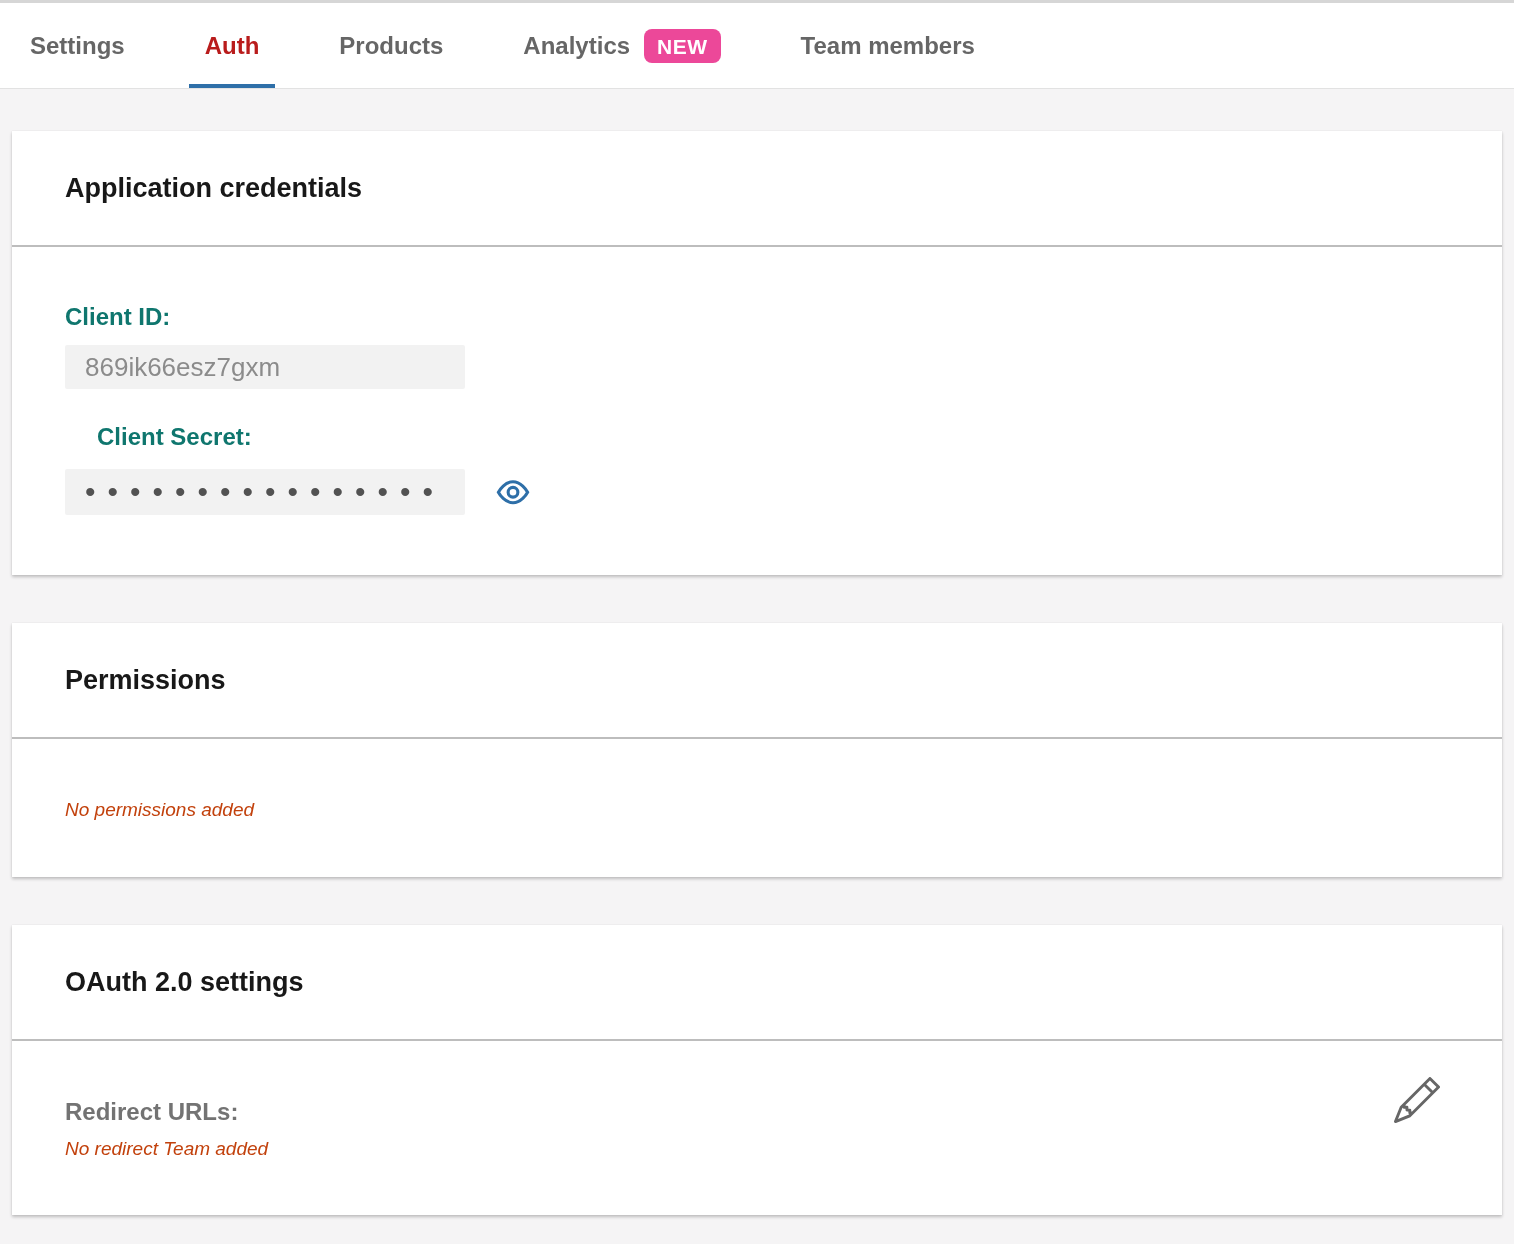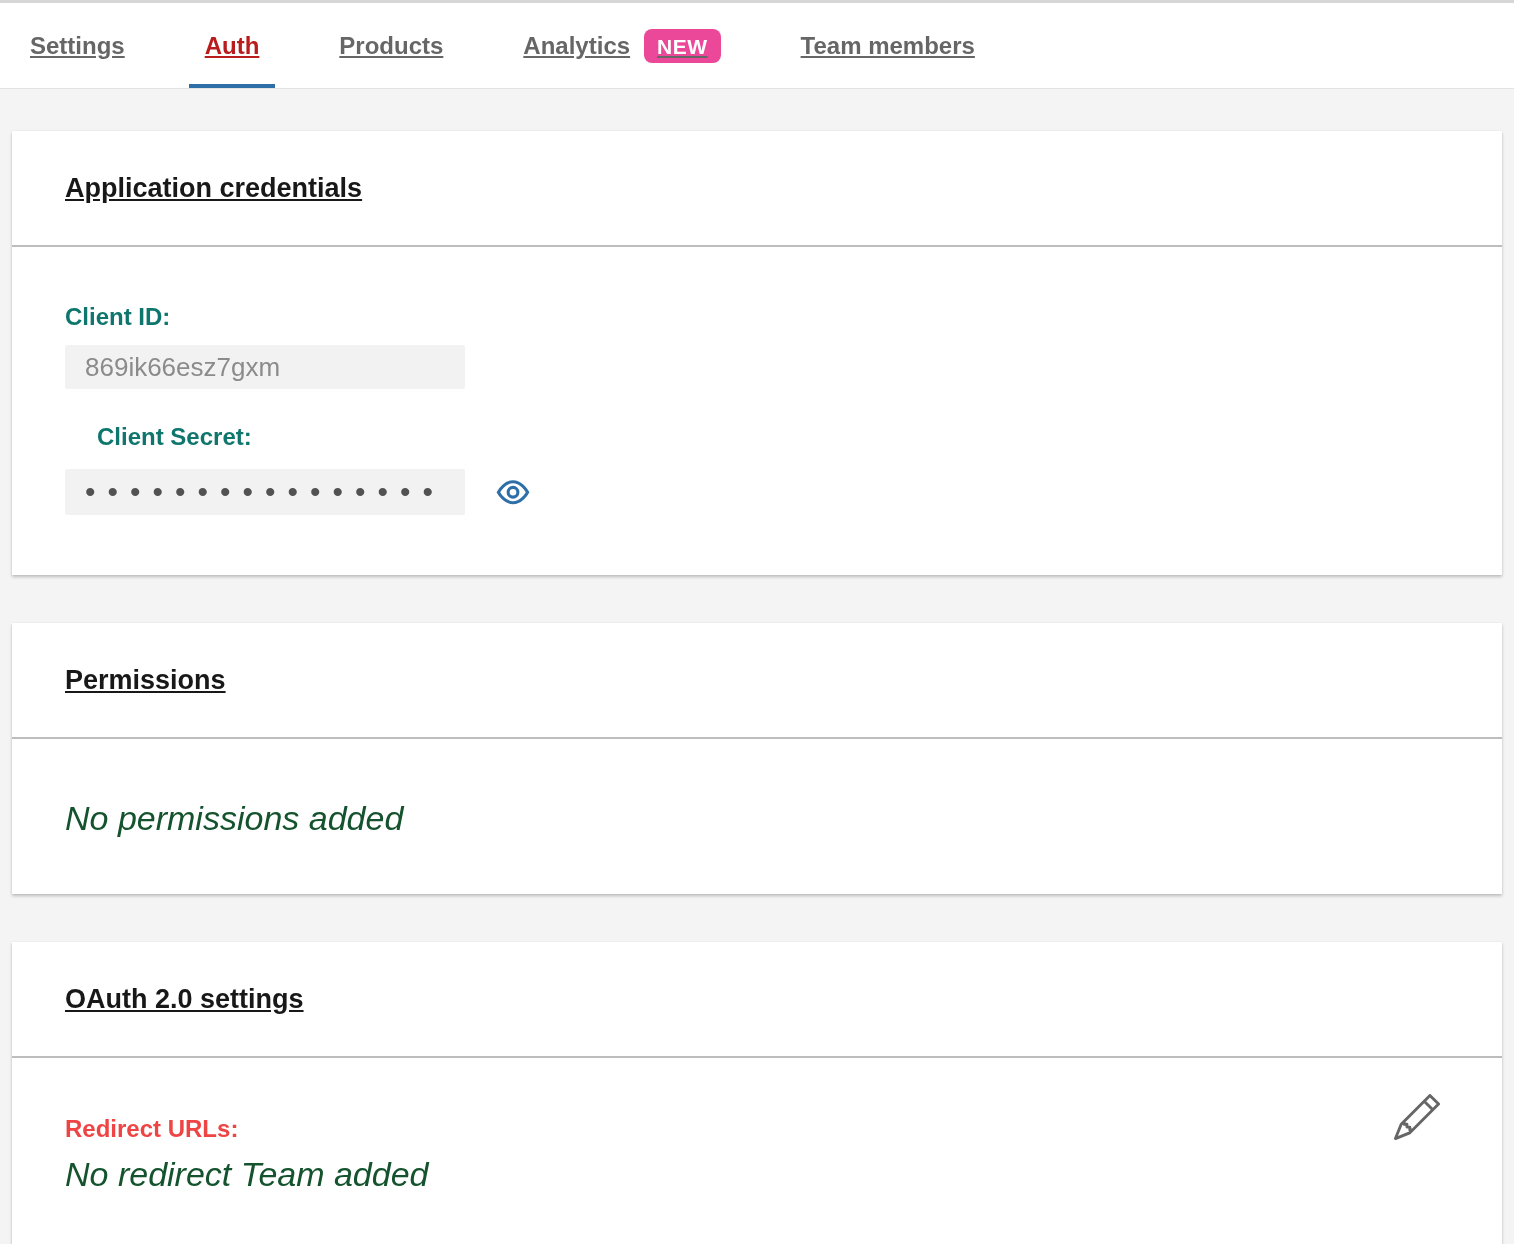--- a/index.html
+++ b/index.html
@@ -31,21 +31,20 @@
     align-items: center;
     gap: 14px;
     padding: 0 16px;
     font-size: 24px;
     font-weight: 600;
     color: #666666;
     border-bottom: 4px solid transparent;
     padding-top: 4px;
     cursor: pointer;
     white-space: nowrap;
-    text-decoration: underline;
   }
   .tab--active {
     color: #b91c1c;
     border-bottom-color: #2e6fa8;
   }
   .badge-new {
     display: inline-block;
     background: #ec4899;
     color: #ffffff;
     font-size: 21px;
@@ -68,21 +67,20 @@
     align-items: center;
     height: 114px;
     padding: 0 53px;
     border-bottom: 2px solid #bdbdbd;
   }
   .card-title {
     margin: 0;
     font-size: 27px;
     font-weight: 700;
     color: #181818;
-    text-decoration: underline;
   }
 
   
   .cred-body { padding: 56px 53px 60px; }
   .field-label {
     font-size: 24px;
     font-weight: 700;
     color: #0f766e;
     margin-bottom: 14px;
   }
@@ -115,31 +113,31 @@
     border: none;
     padding: 0;
     cursor: pointer;
     display: flex;
     align-items: center;
   }
 
   
   .empty-body { padding: 60px 53px 56px; }
   .empty-text {
-    font-size: 34px;
+    font-size: 19px;
     font-style: italic;
-    color: #14532d;
+    color: #c2410c;
   }
 
   
   .oauth-body { position: relative; padding: 57px 53px 55px; }
   .oauth-label {
     font-size: 24px;
     font-weight: 700;
-    color: #ef4444;
+    color: #737373;
     margin-bottom: 12px;
   }
   .edit-btn {
     position: absolute;
     top: 36px;
     right: 62px;
     background: none;
     border: none;
     padding: 0;
     cursor: pointer;

